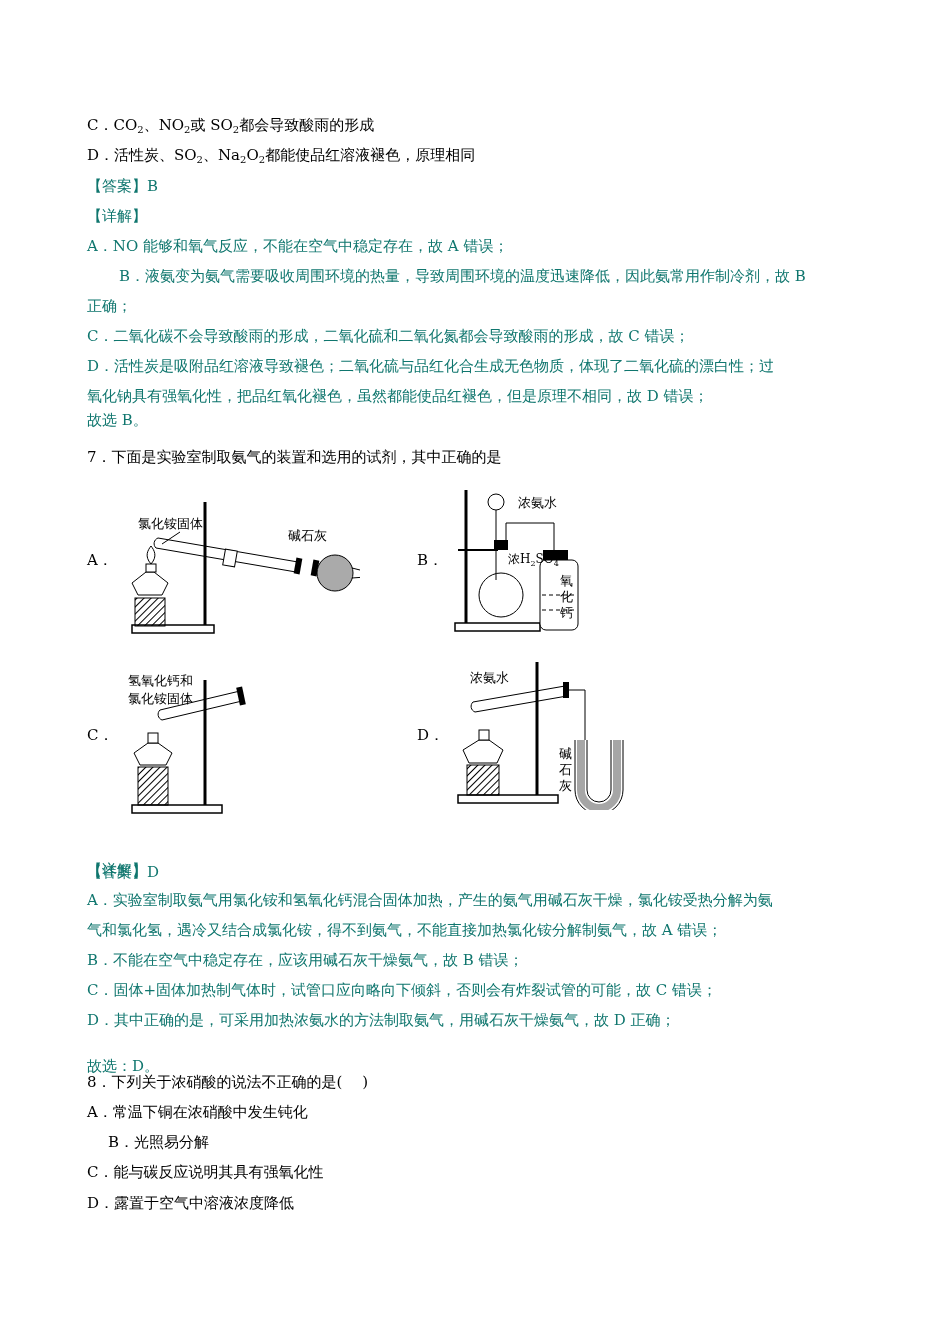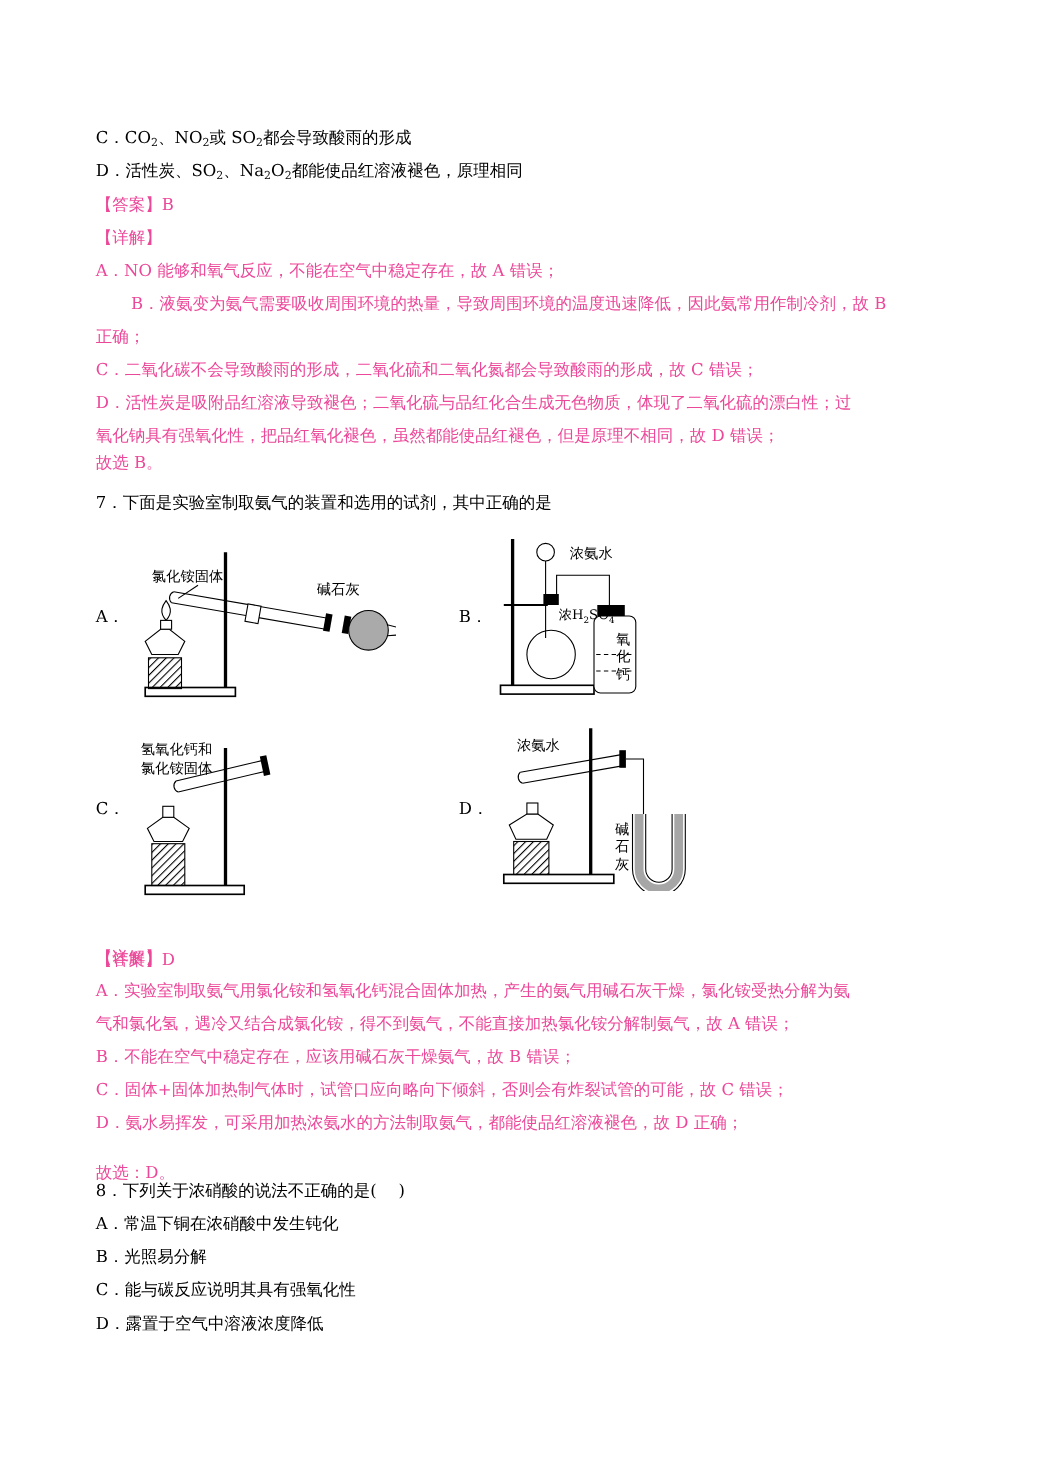--- a/index.html
+++ b/index.html
@@ -1,19 +1,19 @@
 <!DOCTYPE html>
 <html><head>
 <meta charset="utf-8">
 <style>
   html, body { margin:0; padding:0; background:#ffffff; }
   body { width:950px; height:1344px; position:relative; overflow:hidden;
          font-family:"DejaVu Serif","Liberation Serif",serif; color:#000; }
   .line { position:absolute; left:87px; font-size:15px; line-height:20px; white-space:nowrap; }
-  .red { color:#ec4899; }
+  .red { color:#0f766e; }
   sub { font-size:10px; vertical-align:-3px; line-height:0; }
   .opt-label { position:absolute; font-size:15px; line-height:20px; }
   .fig { position:absolute; }
   svg text { font-family:"DejaVu Serif","Liberation Serif",serif; }
 </style>
 </head>
 <body>
 
 <div class="line" style="top:115px;"><span>C．CO</span><sub>2</sub><span>、NO</span><sub>2</sub><span>或 SO</span><sub>2</sub><span>都会导致酸雨的形成</span></div>
 <div class="line" style="top:145px;"><span>D．活性炭、SO</span><sub>2</sub><span>、Na</span><sub>2</sub><span>O</span><sub>2</sub><span>都能使品红溶液褪色，原理相同</span></div>
@@ -117,20 +117,20 @@
   <text x="104" y="114" font-size="13">石</text>
   <text x="104" y="130" font-size="13">灰</text>
 </svg>
 
 <div class="line red" style="top:862px;"><span>【答案】</span><span>D</span></div>
 <div class="line red" style="top:860px;">【详解】</div>
 <div class="line red" style="top:890px;">A．实验室制取氨气用氯化铵和氢氧化钙混合固体加热，产生的氨气用碱石灰干燥，氯化铵受热分解为氨</div>
 <div class="line red" style="top:920px;">气和氯化氢，遇冷又结合成氯化铵，得不到氨气，不能直接加热氯化铵分解制氨气，故 A 错误；</div>
 <div class="line red" style="top:950px;">B．不能在空气中稳定存在，应该用碱石灰干燥氨气，故 B 错误；</div>
 <div class="line red" style="top:980px;">C．固体+固体加热制气体时，试管口应向略向下倾斜，否则会有炸裂试管的可能，故 C 错误；</div>
-<div class="line red" style="top:1010px;">D．氨水易挥发，可采用加热浓氨水的方法制取氨气，都能使品红溶液褪色，故 D 正确；</div>
+<div class="line red" style="top:1010px;">D．其中正确的是，可采用加热浓氨水的方法制取氨气，用碱石灰干燥氨气，故 D 正确；</div>
 <div class="line red" style="top:1056px;">故选：D。</div>
 
 <div class="line" style="top:1072px;">8．下列关于浓硝酸的说法不正确的是(　 )</div>
 <div class="line" style="top:1102px;">A．常温下铜在浓硝酸中发生钝化</div>
-<div class="line" style="top:1132px;">B．光照易分解</div>
+<div class="line" style="top:1132px;margin-left:21px;">B．光照易分解</div>
 <div class="line" style="top:1162px;text-align:center;">C．能与碳反应说明其具有强氧化性</div>
 <div class="line" style="top:1193px;">D．露置于空气中溶液浓度降低</div>
 
 </body></html>

